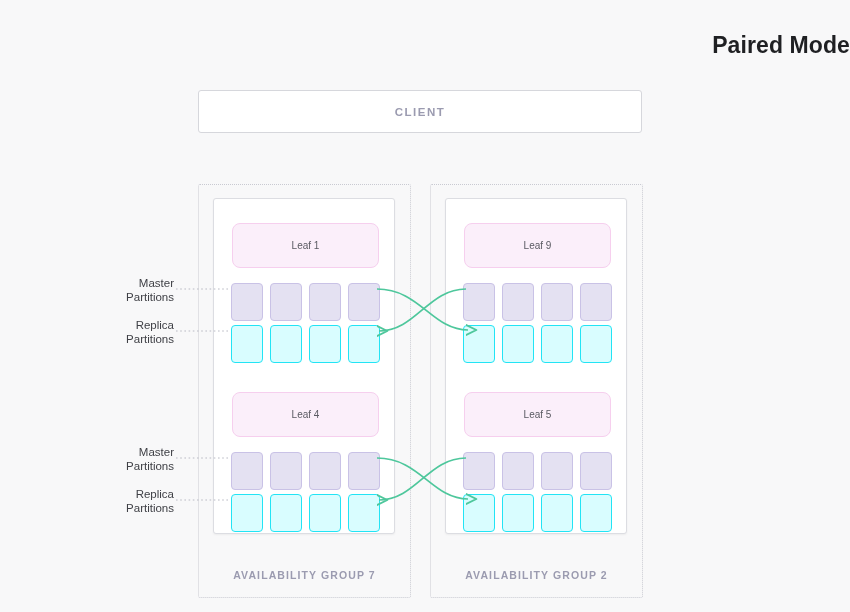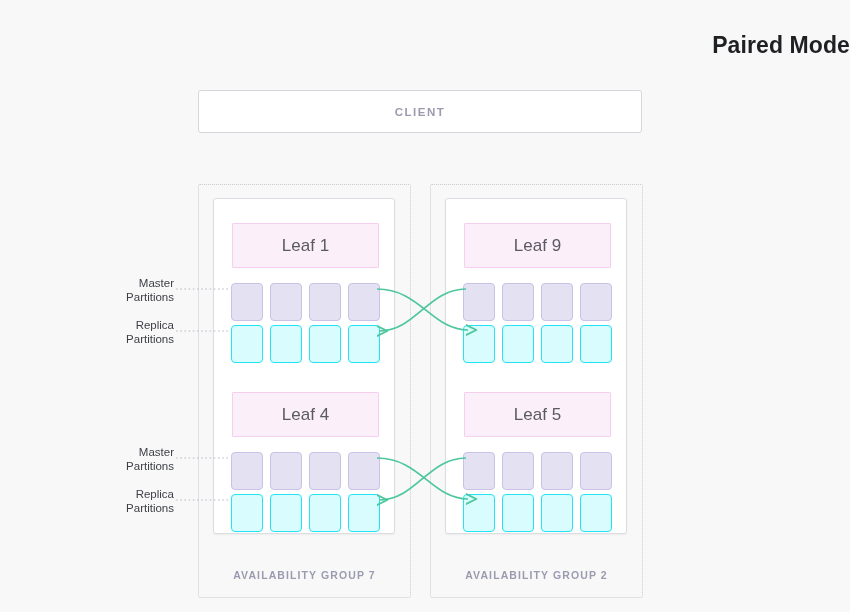--- a/index.html
+++ b/index.html
@@ -95,25 +95,25 @@
   .leaf-section.bottom { top: 169px; }
 
   .leaf-box {
     position: absolute;
     top: 24px;
     left: 18px;
     width: 147px;
     height: 45px;
     background: #fbeffa;
     border: 1px solid #f6cfee;
-    border-radius: 1px;
+    border-radius: 8px;
     display: flex;
     align-items: center;
     justify-content: center;
-    font-size: 17px;
+    font-size: 10px;
     color: #5a5a62;
   }
 
   .part-row {
     position: absolute;
     left: 17px;
     width: 150px;
     display: flex;
     gap: 7px;
   }

